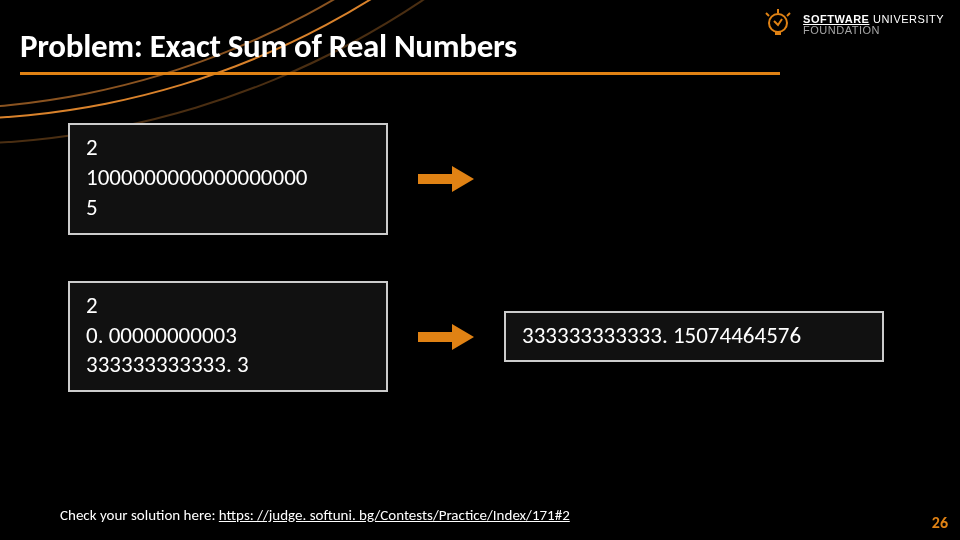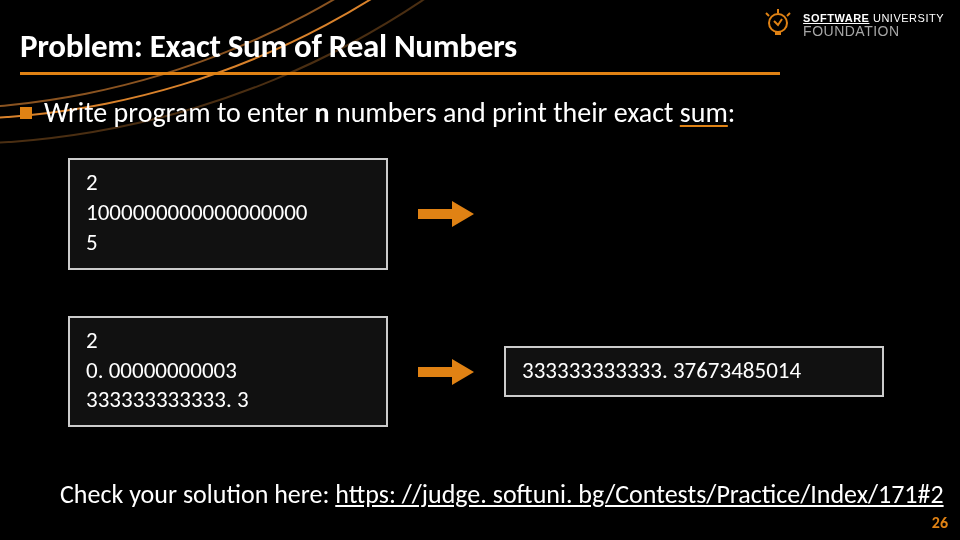--- a/index.html
+++ b/index.html
@@ -61,21 +61,21 @@
     line-height: 1.0;
     font-family: Arial, sans-serif;
   }
   .logo-top {
     font-size: 11px;
     letter-spacing: 0.5px;
     color: #fff;
   }
   .logo-top b { font-weight: 700; text-decoration: underline; }
   .logo-bottom {
-    font-size: 14px;
+    font-size: 11px;
     letter-spacing: 0.5px;
     color: #a6a6a6;
   }
 
   .body-area {
     position: absolute;
     top: 95px;
     left: 20px;
     right: 20px;
   }
@@ -121,22 +121,22 @@
   }
   .box.out { min-width: 380px; }
   .arrow {
     color: #e08214;
   }
   .arrow svg { display: block; }
 
   .check {
     position: absolute;
     left: 60px;
-    bottom: 30px;
-    font-size: 26px;
+    bottom: 16px;
+    font-size: 15px;
     color: #fff;
   }
   .check a { color: #fff; text-decoration: underline; }
 
   .pagenum {
     position: absolute;
     right: 12px;
     bottom: 8px;
     color: #e08214;
     font-size: 16px;
@@ -166,26 +166,20 @@
       <path d="M13 13 l4 4 l4 -6" fill="none" stroke="#e08214" stroke-width="2"></path>
     </svg>
   </div>
   <div class="logo-txt">
     <div class="logo-top"><b>SOFTWARE</b><span> UNIVERSITY</span></div>
     <div class="logo-bottom">FOUNDATION</div>
   </div>
 </div>
 
 <div class="body-area">
-  <div class="bullet-line">
-    <span class="sq"></span>
-    <span class="txt">
-      <span>Write program to enter </span><span class="n">n</span><span> numbers and print their exact </span><span class="ul">sum</span><span>:</span>
-    </span>
-  </div>
 
   <div class="examples">
     <div class="row">
       <div class="box">2
 1000000000000000000
 5</div>
       <div class="arrow">
         <svg width="60" height="30" viewBox="0 0 60 30">
           <rect x="2" y="10" width="34" height="10" fill="#e08214"></rect>
           <polygon points="36,2 58,15 36,28" fill="#e08214"></polygon>
@@ -195,21 +189,21 @@
     <div class="row">
       <div class="box">2
 0. 00000000003
 333333333333. 3</div>
       <div class="arrow">
         <svg width="60" height="30" viewBox="0 0 60 30">
           <rect x="2" y="10" width="34" height="10" fill="#e08214"></rect>
           <polygon points="36,2 58,15 36,28" fill="#e08214"></polygon>
         </svg>
       </div>
-      <div class="box out">333333333333. 37673485014</div>
+      <div class="box out">333333333333. 15074464576</div>
     </div>
   </div>
 </div>
 
 <div class="check">
   <span>Check your solution here: </span><a href="#">https: //judge. softuni. bg/Contests/Practice/Index/171#2</a>
 </div>
 
 <div class="pagenum">26</div>
 

